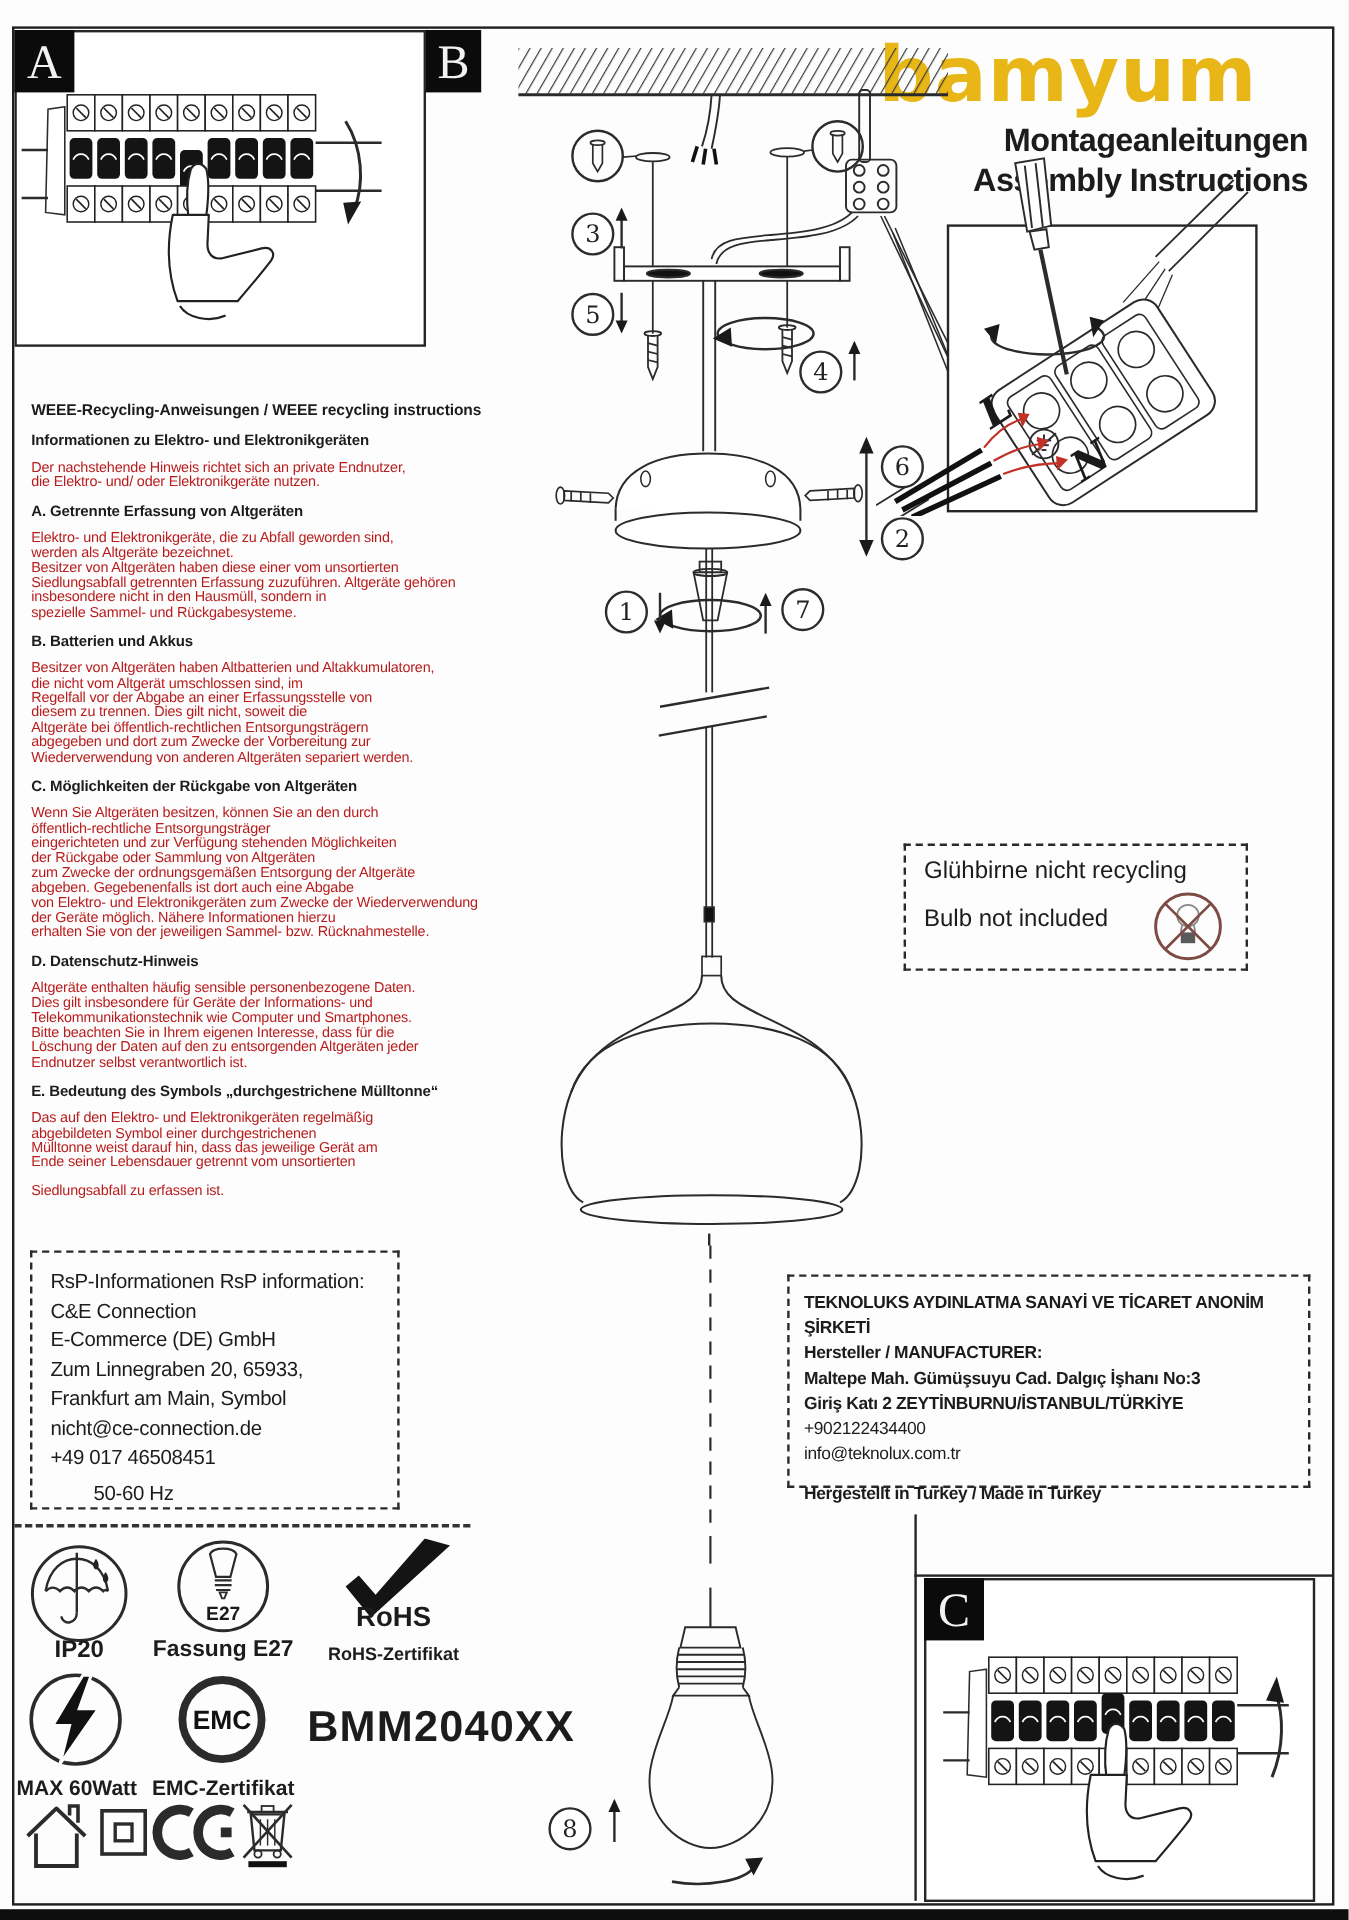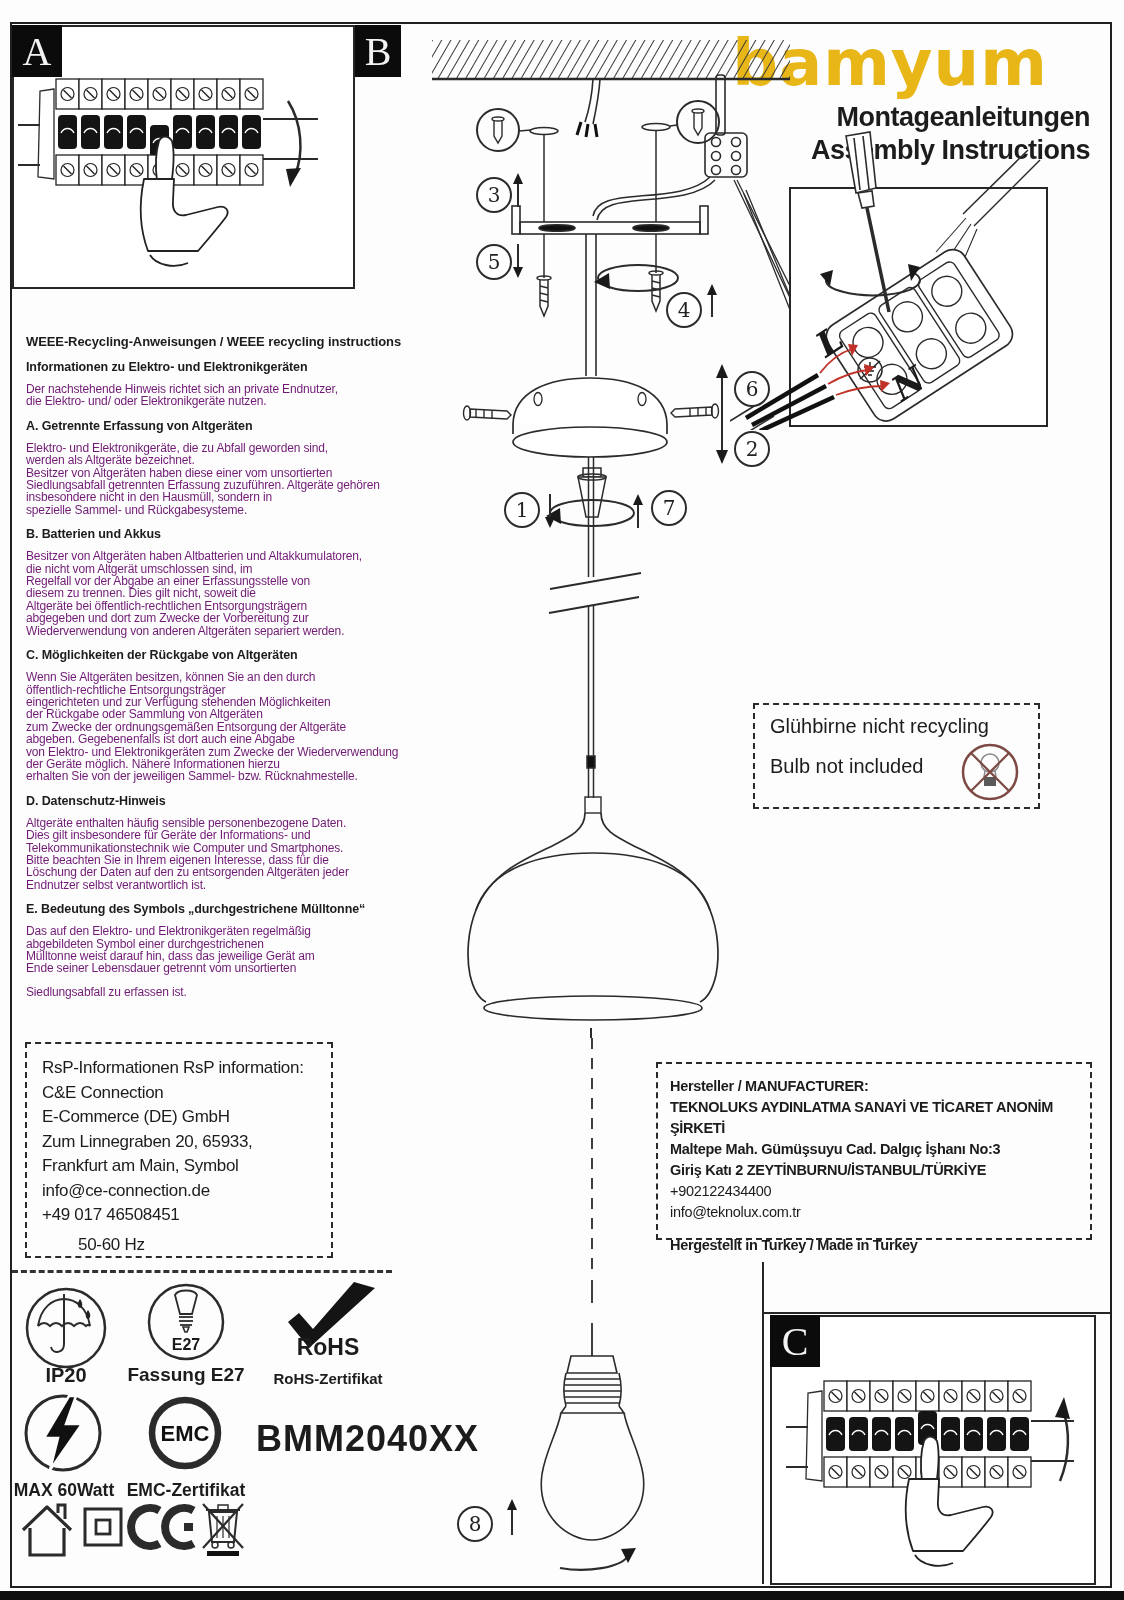--- a/index.html
+++ b/index.html
@@ -17,21 +17,21 @@
   .chip-b{left:355px;top:25px;width:46px;height:52px;}
 
   .brand{left:690px;top:30px;width:400px;text-align:center;font-family:"DejaVu Sans",sans-serif;
          font-weight:bold;font-size:64px;letter-spacing:1px;color:#e8b616;line-height:66px;}
   .sub{left:690px;width:400px;text-align:right;font-weight:bold;font-size:27px;letter-spacing:-0.5px;}
   .sub-de{top:102px;} .sub-en{top:135px;}
 
   .weee{left:26px;top:292px;width:412px;margin-top:42px;}
   .weee-title{font-size:13px;font-weight:bold;letter-spacing:-0.1px;}
   .weee .hd{font-size:12.5px;font-weight:bold;margin:11px 0 9px;letter-spacing:-0.1px;}
-  .weee .bd{font-size:12px;line-height:12.4px;white-space:pre-line;letter-spacing:-0.15px;color:#701a75;}
+  .weee .bd{font-size:12px;line-height:12.4px;white-space:pre-line;letter-spacing:-0.15px;color:#b91c1c;}
 
   .step{width:32px;height:32px;border:2px solid #2c2c2c;border-radius:50%;background:#fff;
         display:flex;align-items:center;justify-content:center;
         font-family:"DejaVu Serif",serif;font-size:20px;color:#222;}
 
   .bn-box{left:753px;top:703px;width:283px;height:102px;border:2.5px dashed #2a2a2a;font-size:20px;}
   .bn-de{left:15px;top:10px;} .bn-en{left:15px;top:50px;}
   .bn-box>div{position:absolute;}
 
   .rsp{left:25px;top:1042px;width:308px;height:216px;border:2.5px dashed #2a2a2a;
@@ -437,28 +437,28 @@
       <polygon points="82,469 77,480 87,480" fill="#1a1a1a"></polygon>
     </g>
   </svg>
 
   <div class="abs rsp">
     <div>RsP-Informationen RsP information:</div>
     <div>C&amp;E Connection</div>
     <div>E-Commerce (DE) GmbH</div>
     <div>Zum Linnegraben 20, 65933,</div>
     <div>Frankfurt am Main, Symbol</div>
-    <div>info@ce-connection.de</div>
+    <div>nicht@ce-connection.de</div>
     <div>+49 017 46508451</div>
     <div class="gap">50-60 Hz</div>
   </div>
 
   <div class="abs mfr">
+    <div class="b">TEKNOLUKS AYDINLATMA SANAYİ VE TİCARET ANONİM ŞİRKETİ</div>
     <div class="b">Hersteller / MANUFACTURER:</div>
-    <div class="b">TEKNOLUKS AYDINLATMA SANAYİ VE TİCARET ANONİM ŞİRKETİ</div>
     <div class="b">Maltepe Mah. Gümüşsuyu Cad. Dalgıç İşhanı No:3</div>
     <div class="b">Giriş Katı 2 ZEYTİNBURNU/İSTANBUL/TÜRKİYE</div>
     <div>+902122434400</div>
     <div>info@teknolux.com.tr</div>
     <div class="made">Hergestellt in Turkey / Made in Turkey</div>
   </div>
 
   <div class="abs dash-line"></div>
   <div class="abs divider-v"></div>
   <div class="abs c-top-line"></div>

